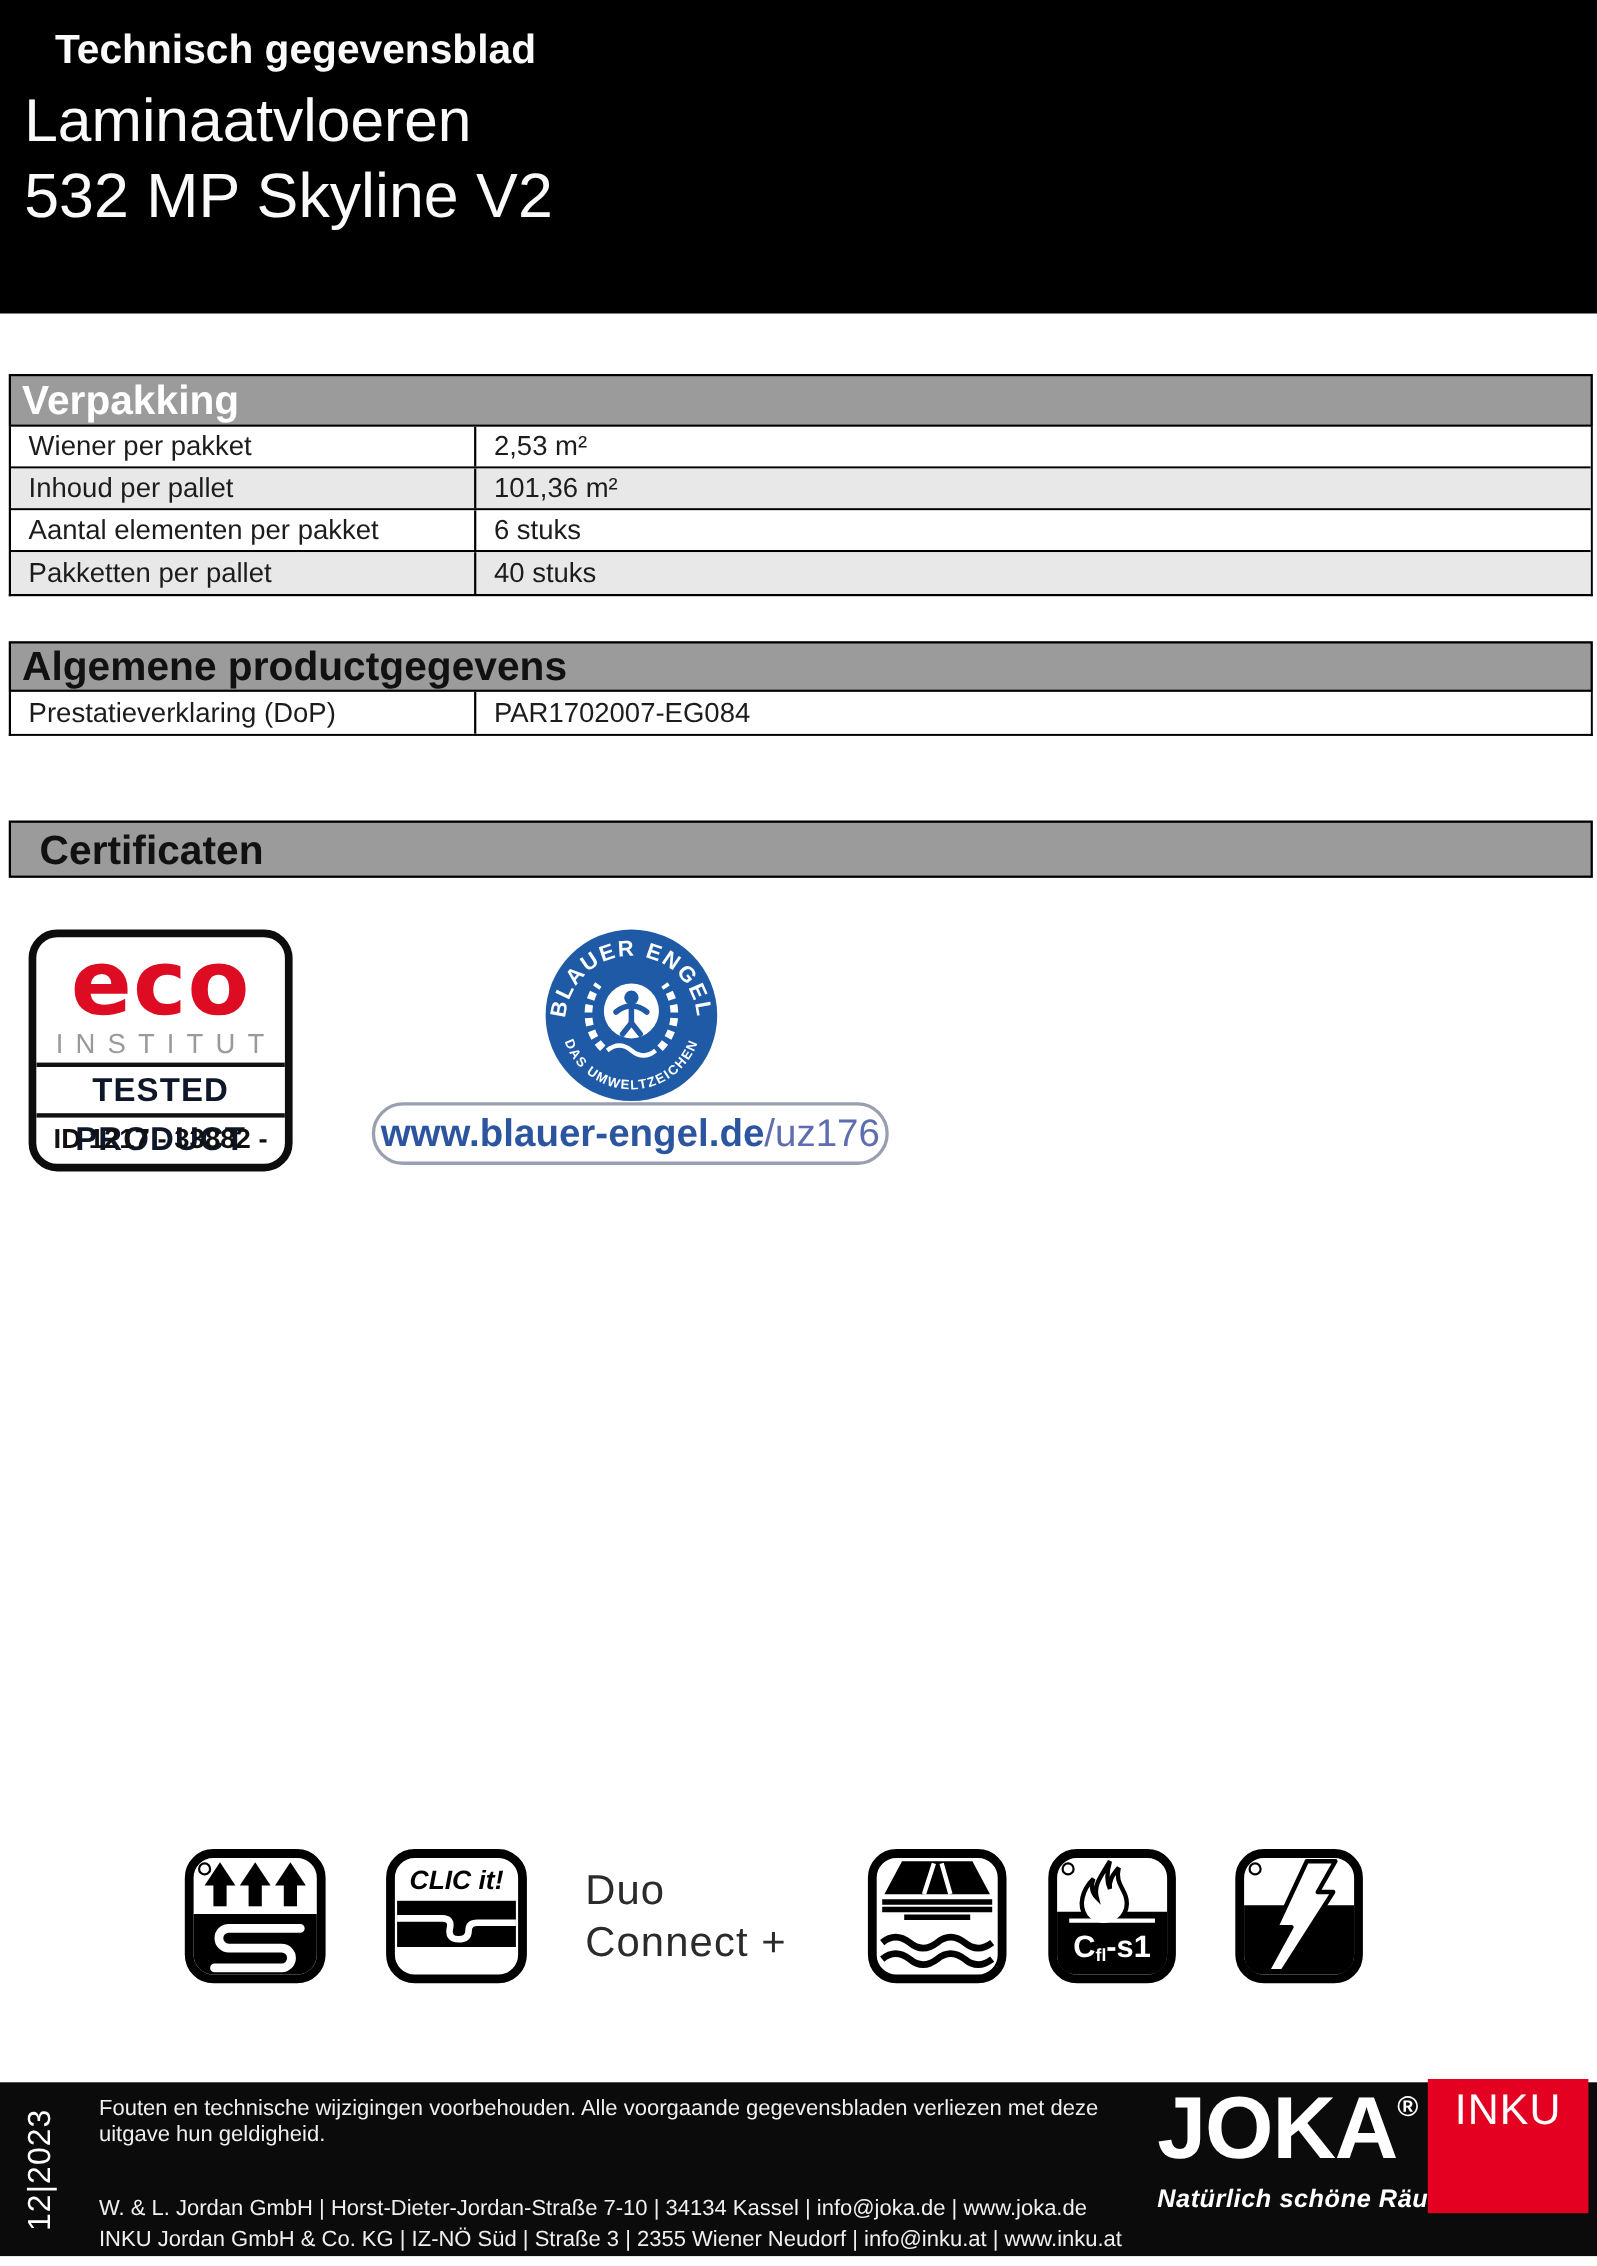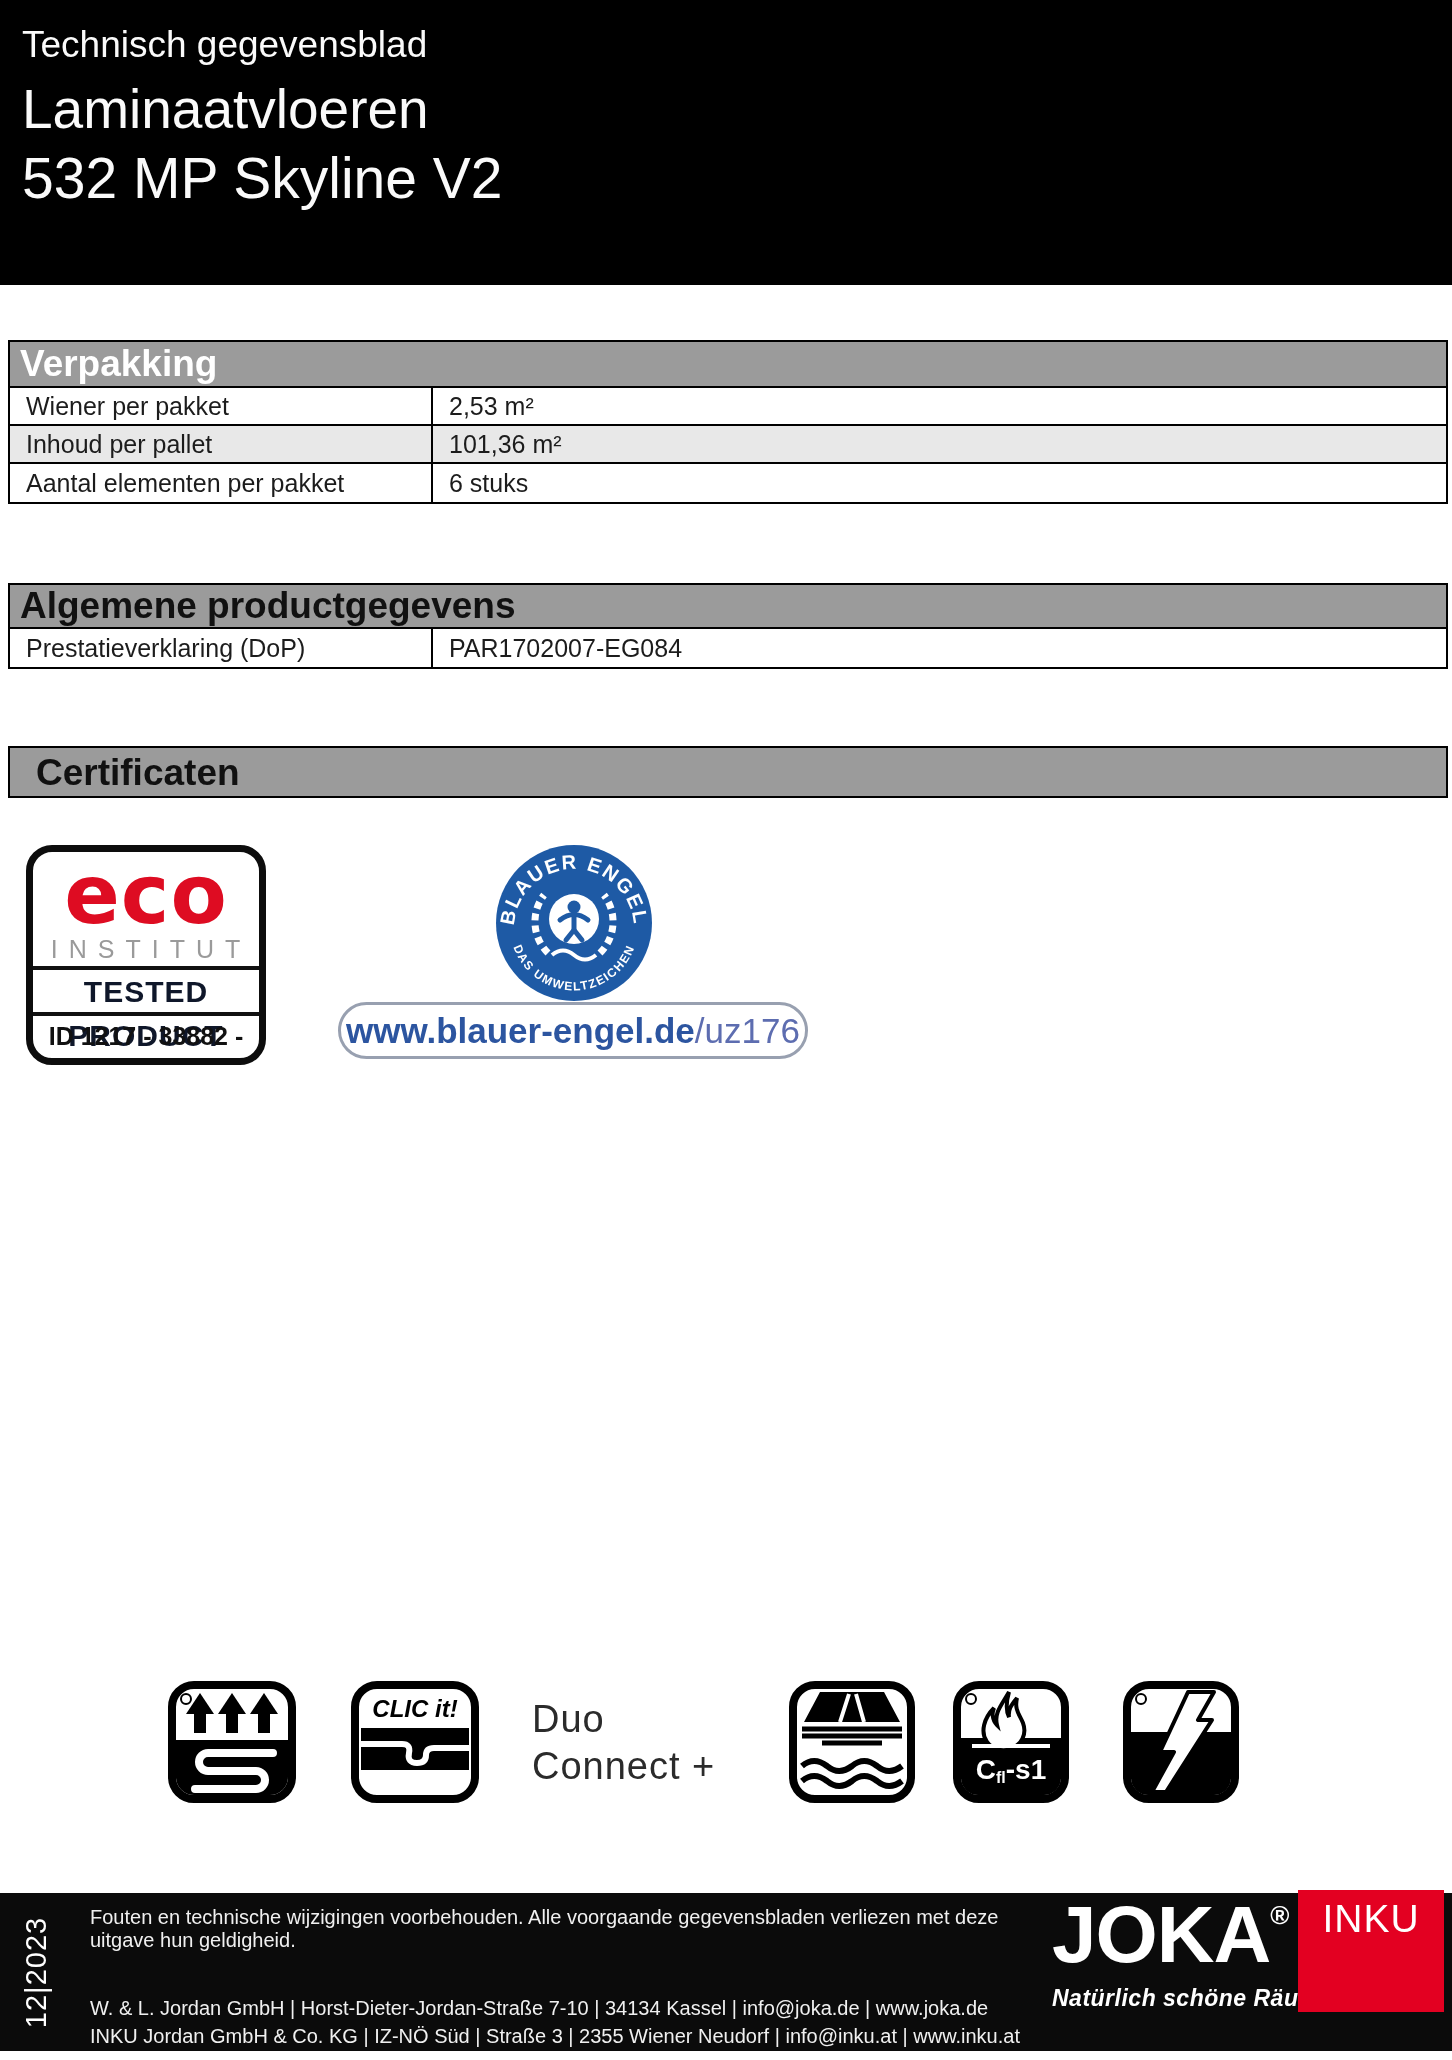--- a/index.html
+++ b/index.html
@@ -1,21 +1,21 @@
 <!DOCTYPE html>
 <html><head>
 <meta charset="utf-8">
 <style>
   * { margin:0; padding:0; box-sizing:border-box; }
   body { background:#fff; font-family:"Liberation Sans", sans-serif; }
   .page { position:relative; width:1452px; height:2060px; background:#fff; overflow:hidden; }
 
   
   .doc-header { position:absolute; top:0; left:0; width:1452px; height:285px; background:#000; color:#fafafa; padding:18px 0 0 22px; }
-  .doc-header .l1 { font-size:37px; font-weight:400; line-height:46px; margin-top:4px; }
+  .doc-header .l1 { font-size:37px; font-weight:700; line-height:46px; margin-top:4px;margin-left:28px; }
   .doc-header .l2 { font-size:55px; font-weight:300; line-height:62px; margin-top:10px; }
   .doc-header .l3 { font-size:57px; font-weight:400; line-height:64px; margin-top:6px; }
 
   
   .section { position:absolute; left:8px; width:1440px; }
   .sec-bar { height:48px; background:#9b9b9b; border:2px solid #000; font-size:37px; font-weight:700; line-height:44px; padding-left:10px; color:#111; }
   .sec-bar.white-text { color:#fff; }
   .sec-bar.pad-more { padding-left:26px; height:52px; line-height:50px; }
   .tbl { border-left:2px solid #000; border-right:2px solid #000; border-bottom:2px solid #000; }
   .row { display:flex; height:38px; align-items:center; background:#fff; border-bottom:2px solid #000; font-size:25px; color:#1c1c1c; }
@@ -73,20 +73,24 @@
         <div class="lbl">Wiener per pakket</div>
         <div class="val">2,53 m²</div>
       </div>
       <div class="row alt">
         <div class="lbl">Inhoud per pallet</div>
         <div class="val">101,36 m²</div>
       </div>
       <div class="row">
         <div class="lbl">Aantal elementen per pakket</div>
         <div class="val">6 stuks</div>
+      </div>
+      <div class="row alt">
+        <div class="lbl">Pakketten per pallet</div>
+        <div class="val">40 stuks</div>
       </div>
     </div>
   </div>
 
   <div class="section" style="top:583px;border-radius:27px;">
     <div class="sec-bar" style="height:46px; line-height:42px;">Algemene productgegevens</div>
     <div class="tbl">
       <div class="row">
         <div class="lbl">Prestatieverklaring (DoP)</div>
         <div class="val">PAR1702007-EG084</div>

